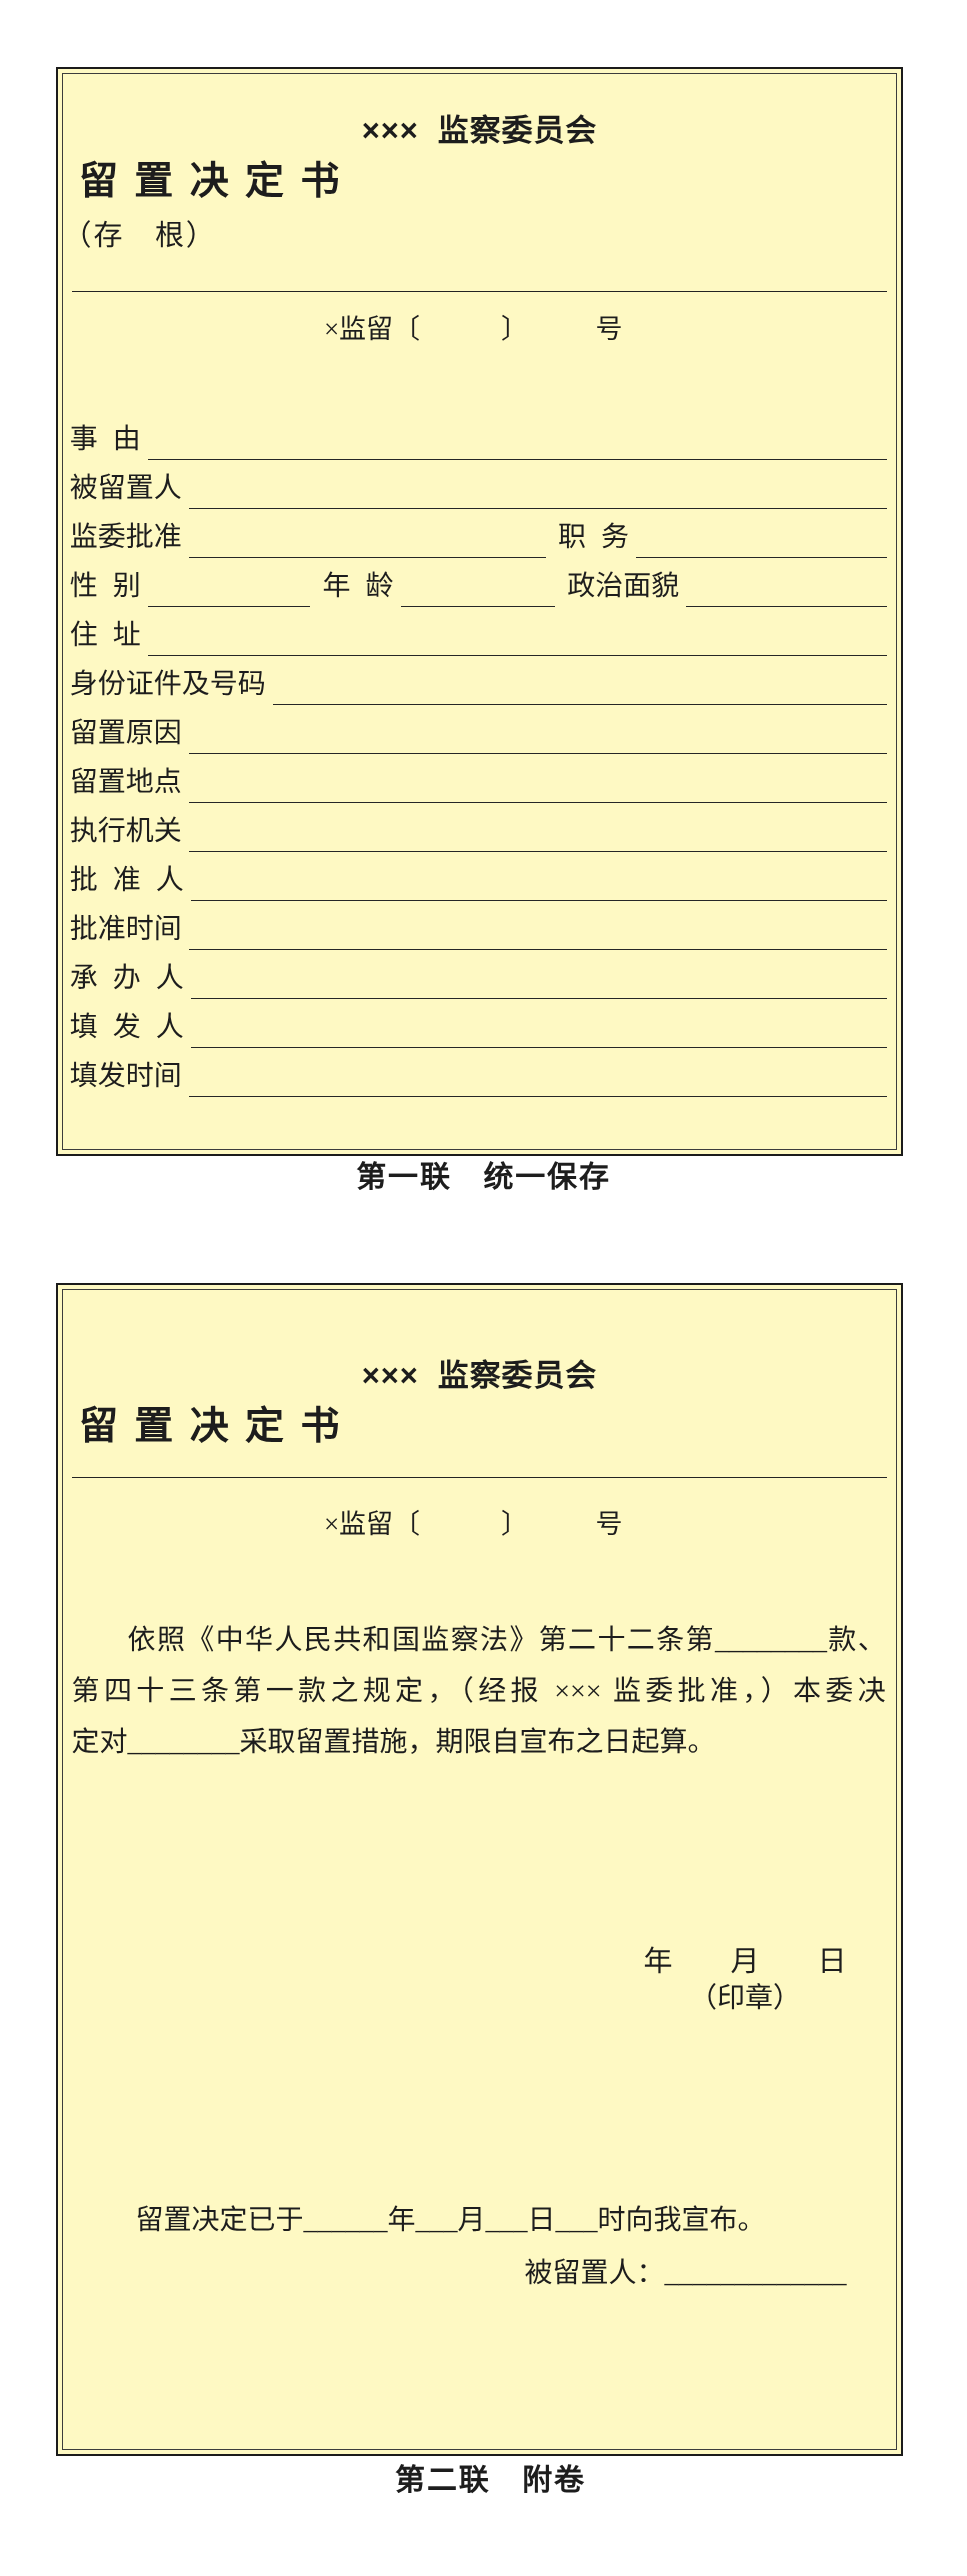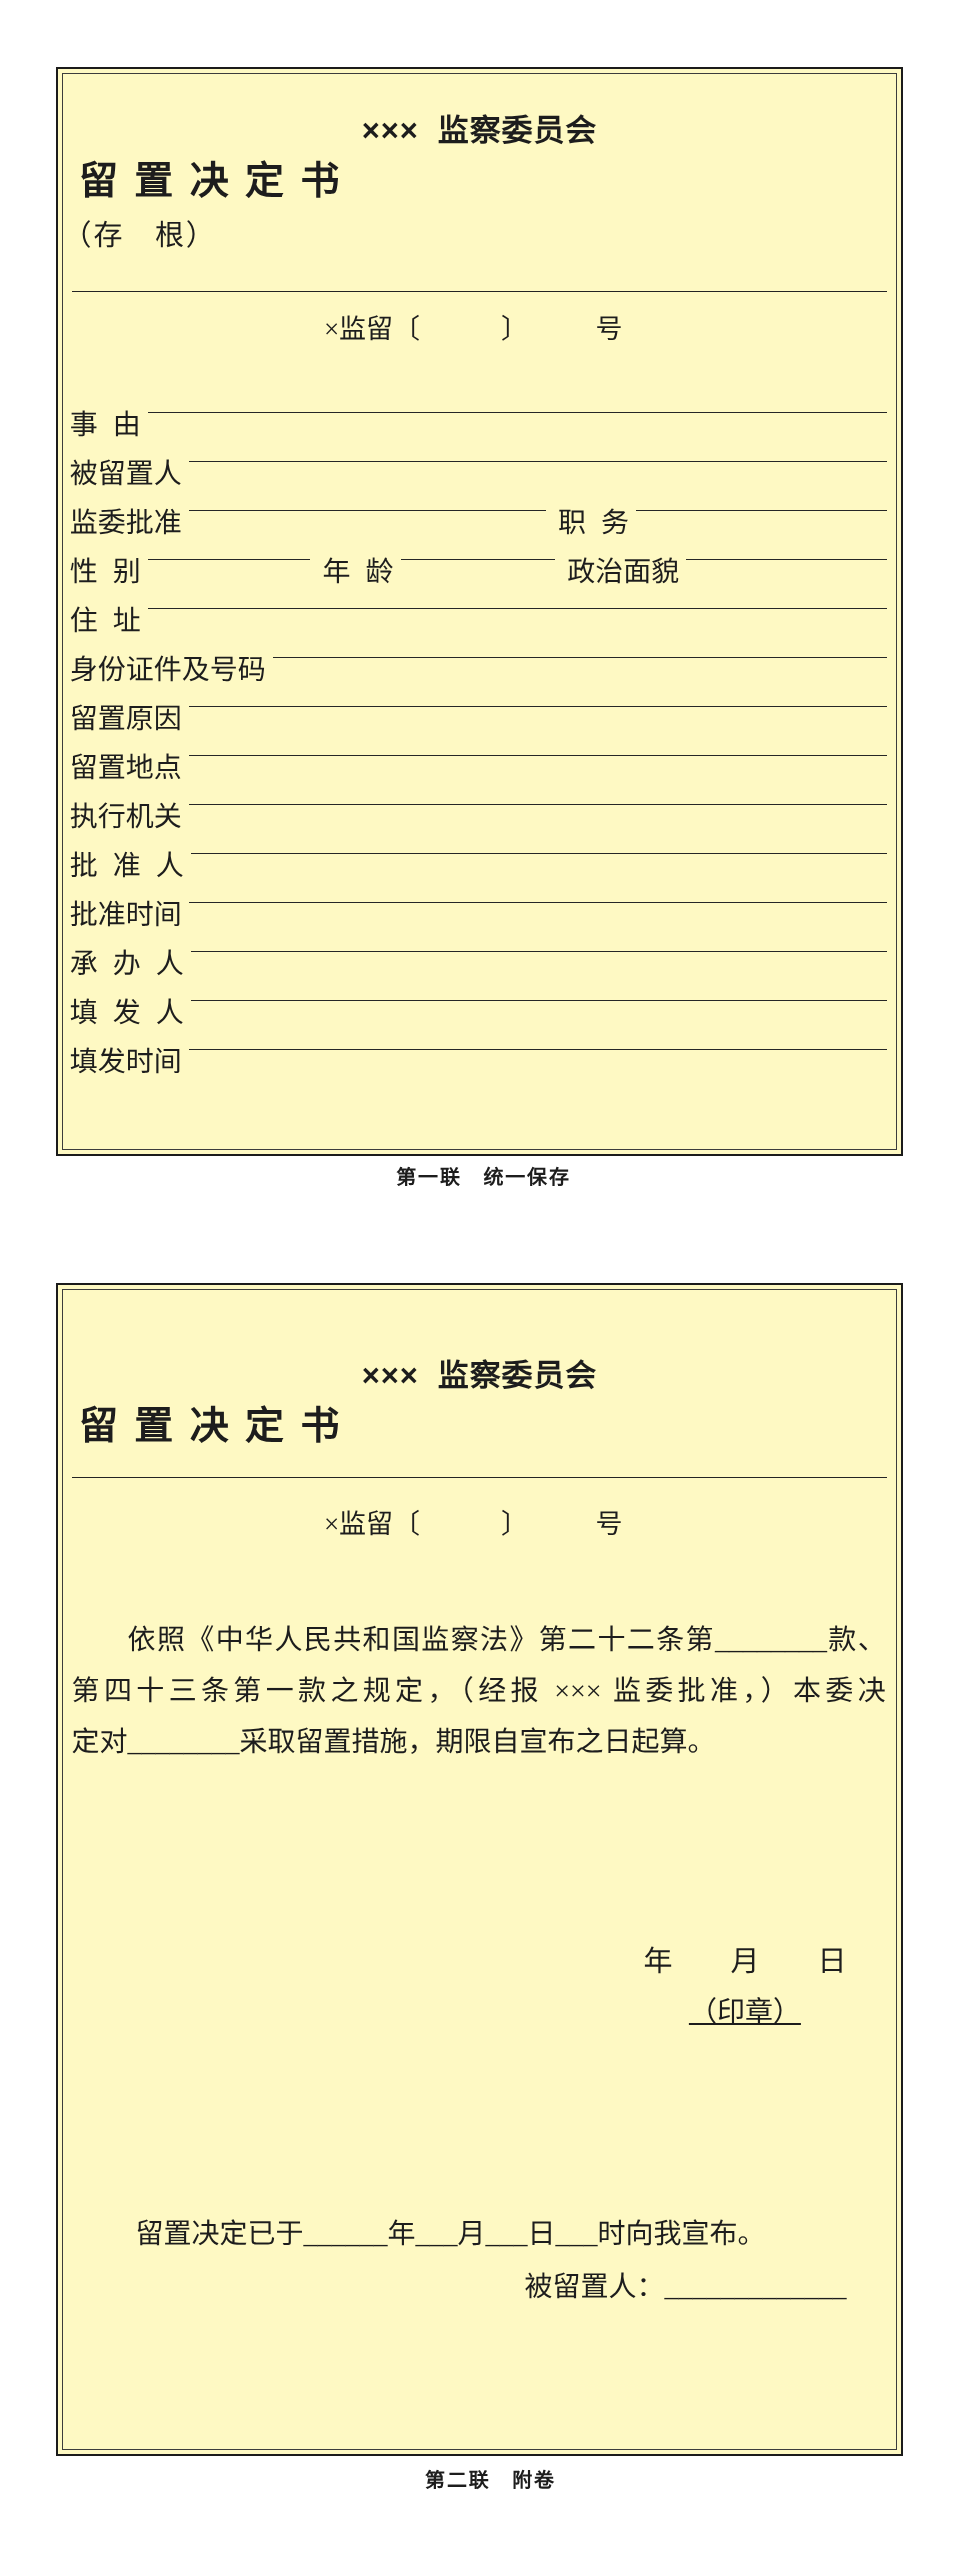--- a/index.html
+++ b/index.html
@@ -49,53 +49,53 @@
   }
   #copy2 .rule{ margin-top:29.5px; }
   .ref-line{
     margin:21.5px 12.5px 0 0; text-align:center; white-space:pre;
     font-size:27px; line-height:32px;
   }
   #copy2 .ref-line{ margin-top:30px; }
 
   
   .fields{ margin:66px 9px 0 7.2px; }
-  .frow{ height:49px; display:flex; align-items:flex-start; }
+  .frow{ height:49px; display:flex; align-items:flex-end; }
   .flabel{
     font-size:28px; line-height:1; white-space:pre;
     word-spacing:8px; padding-bottom:7.2px; padding-right:7.2px;
     flex-shrink:0;
   }
   .flabel + .fline + .flabel{ padding-left:12.5px; }
   .fline{ border-bottom:1.8px solid #262626; height:1.8px; }
 
   
   .body-text{ margin:74px 10.7px 0 9px; font-size:28px; line-height:51px; }
   .body-line{ text-align:justify; text-align-last:justify; }
   .body-line.last{ text-align-last:left; }
   .body-line.indent{ text-indent:2em; }
 
   .date-block{ margin:176px 50px 0 0; text-align:right; }
   .date-block .inner{ display:inline-block; text-align:center; }
   .date-line{ font-size:29px; line-height:36px; white-space:pre; }
-  .seal-line{ margin-top:16px; font-size:28px; line-height:33px; white-space:pre;text-decoration:underline; }
+  .seal-line{ margin-top:2px; font-size:28px; line-height:33px; white-space:pre; }
 
   .announce-line{
     margin:186px 10.7px 0 9px; padding-left:64px;
     font-size:28px; line-height:39px; white-space:pre;
   }
   .signature-line{
     margin:14.3px 50px 0 0; text-align:right; white-space:pre;
     font-size:28px; line-height:39px;
   }
 
   
   .copy-label{
     position:absolute; left:0; width:967px; text-align:center;
-    font-weight:bold; font-size:20px; line-height:36px; letter-spacing:1.8px;
+    font-weight:bold; font-size:30px; line-height:36px; letter-spacing:1.8px;
     white-space:pre;
   }
   #copy1-label{ top:1159px; }
   #copy2-label{ top:2462px;padding-left:14px; }
 </style>
 </head>
 <body>
 
 <div class="page">
 

